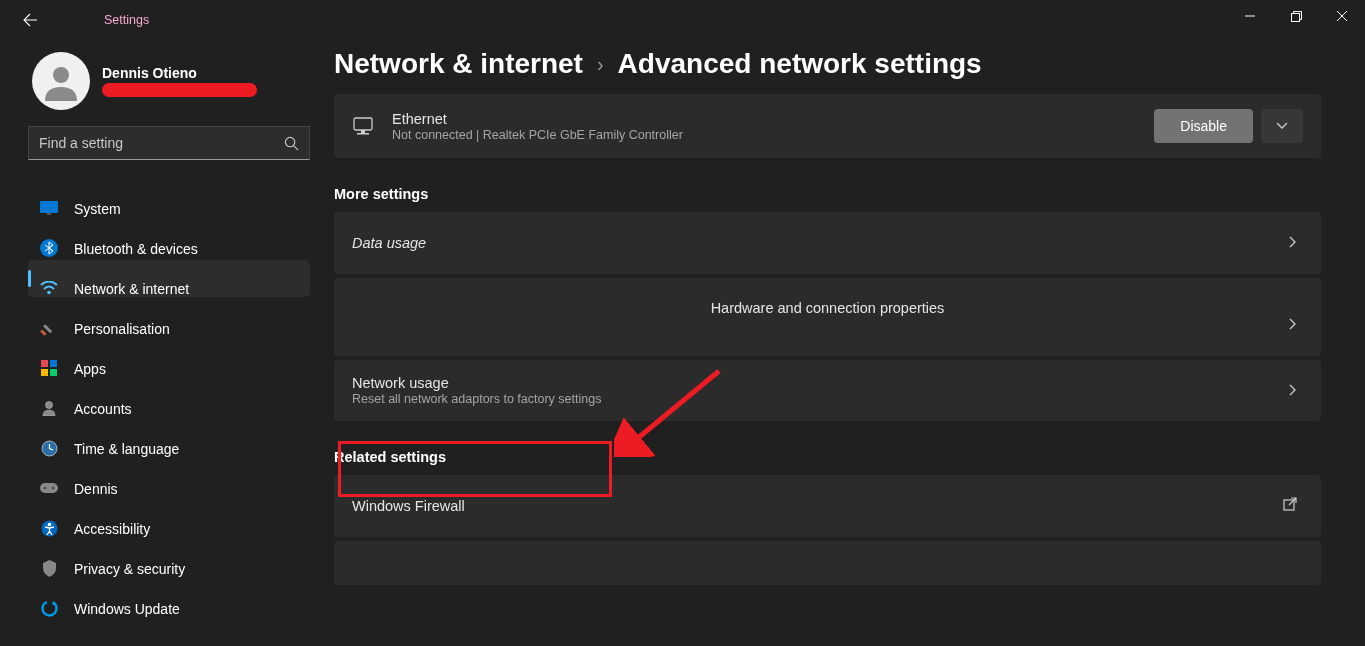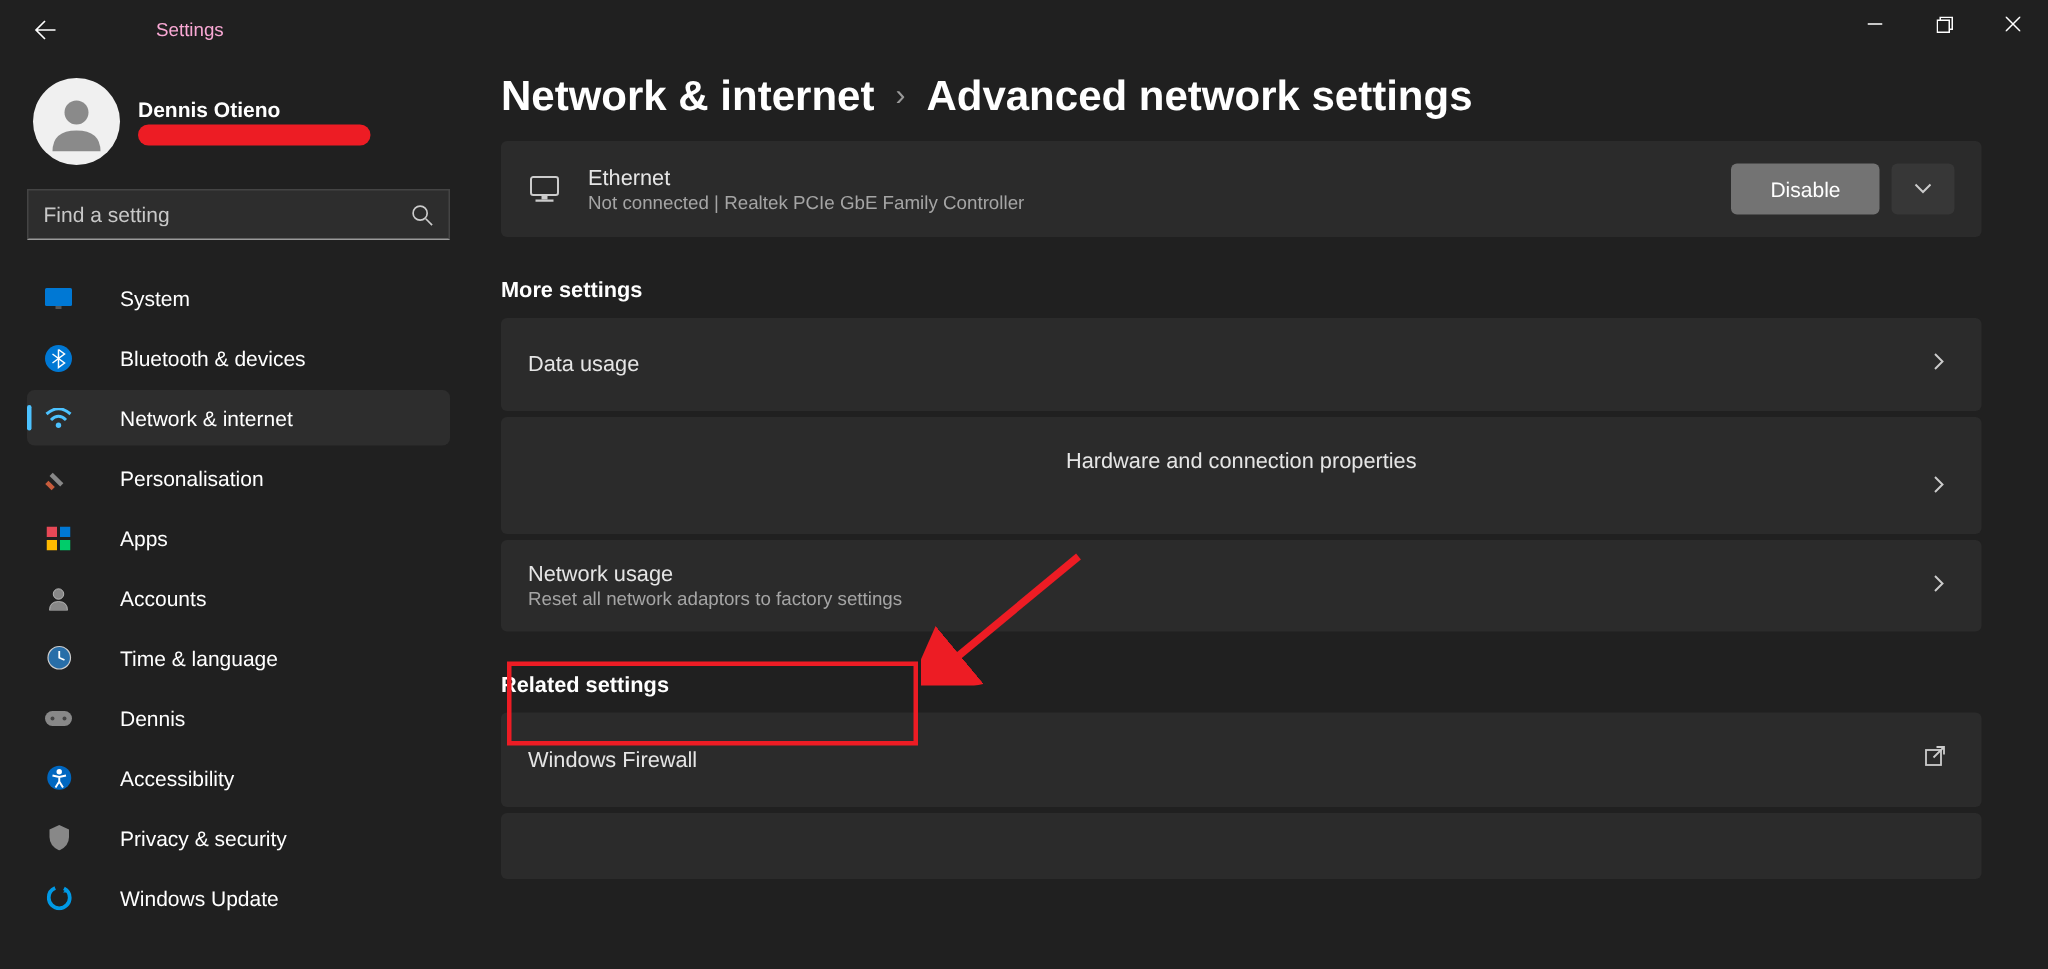--- a/index.html
+++ b/index.html
@@ -49,21 +49,21 @@
       align-items: center;
       justify-content: center;
       cursor: pointer;
     }
     .layout {
       display: flex;
       height: calc(100% - 40px);
     }
     .sidebar {
       width: 310px;
-      padding-left: 18px;
+      padding-left: 28px;
       flex-shrink: 0;
     }
     .user-row {
       display: flex;
       align-items: center;
       gap: 12px;
       padding: 12px 4px 16px 4px;
       cursor: pointer;
     }
     .avatar {
@@ -111,23 +111,23 @@
       color: #c8c8c8;
     }
     .nav-list {
       list-style: none;
       width: 282px;
     }
     .nav-item {
       height: 37px;
       border-radius: 5px;
       display: flex;
-      align-items: center;
+      align-items: flex-end;
       padding-left: 12px;
-      gap: 32px;
+      gap: 16px;
       cursor: pointer;
       font-size: 14px;
       margin-bottom: 3px;
       position: relative;
     }
     .nav-item.active {
       background: #2d2d2d;
     }
     .nav-item.active::before {
       content: '';
@@ -425,21 +425,21 @@
       <div class="expand-btn">
         <svg width="12" height="8">
             <path d="M1 1 L6 6 L11 1" stroke="#ccc" fill="none" stroke-width="1.3"></path>
           </svg>
       </div>
     </div>
 
     <div class="section-header">More settings</div>
 
 
-    <div class="card clickable" style="padding:22px 18px;">
+    <div class="card clickable" style="padding:22px 18px;font-style:italic;">
       <div class="card-body">
         <div class="card-title">Data usage</div>
       </div>
       <span class="chevron-right"><svg width="8" height="12">
             <path d="M1 1 L6 6 L1 11" stroke="#ccc" fill="none" stroke-width="1.3"></path>
           </svg></span>
     </div>
 
     <div class="card clickable" style="padding:22px 18px;flex-direction:column;">
       <div class="card-body">

